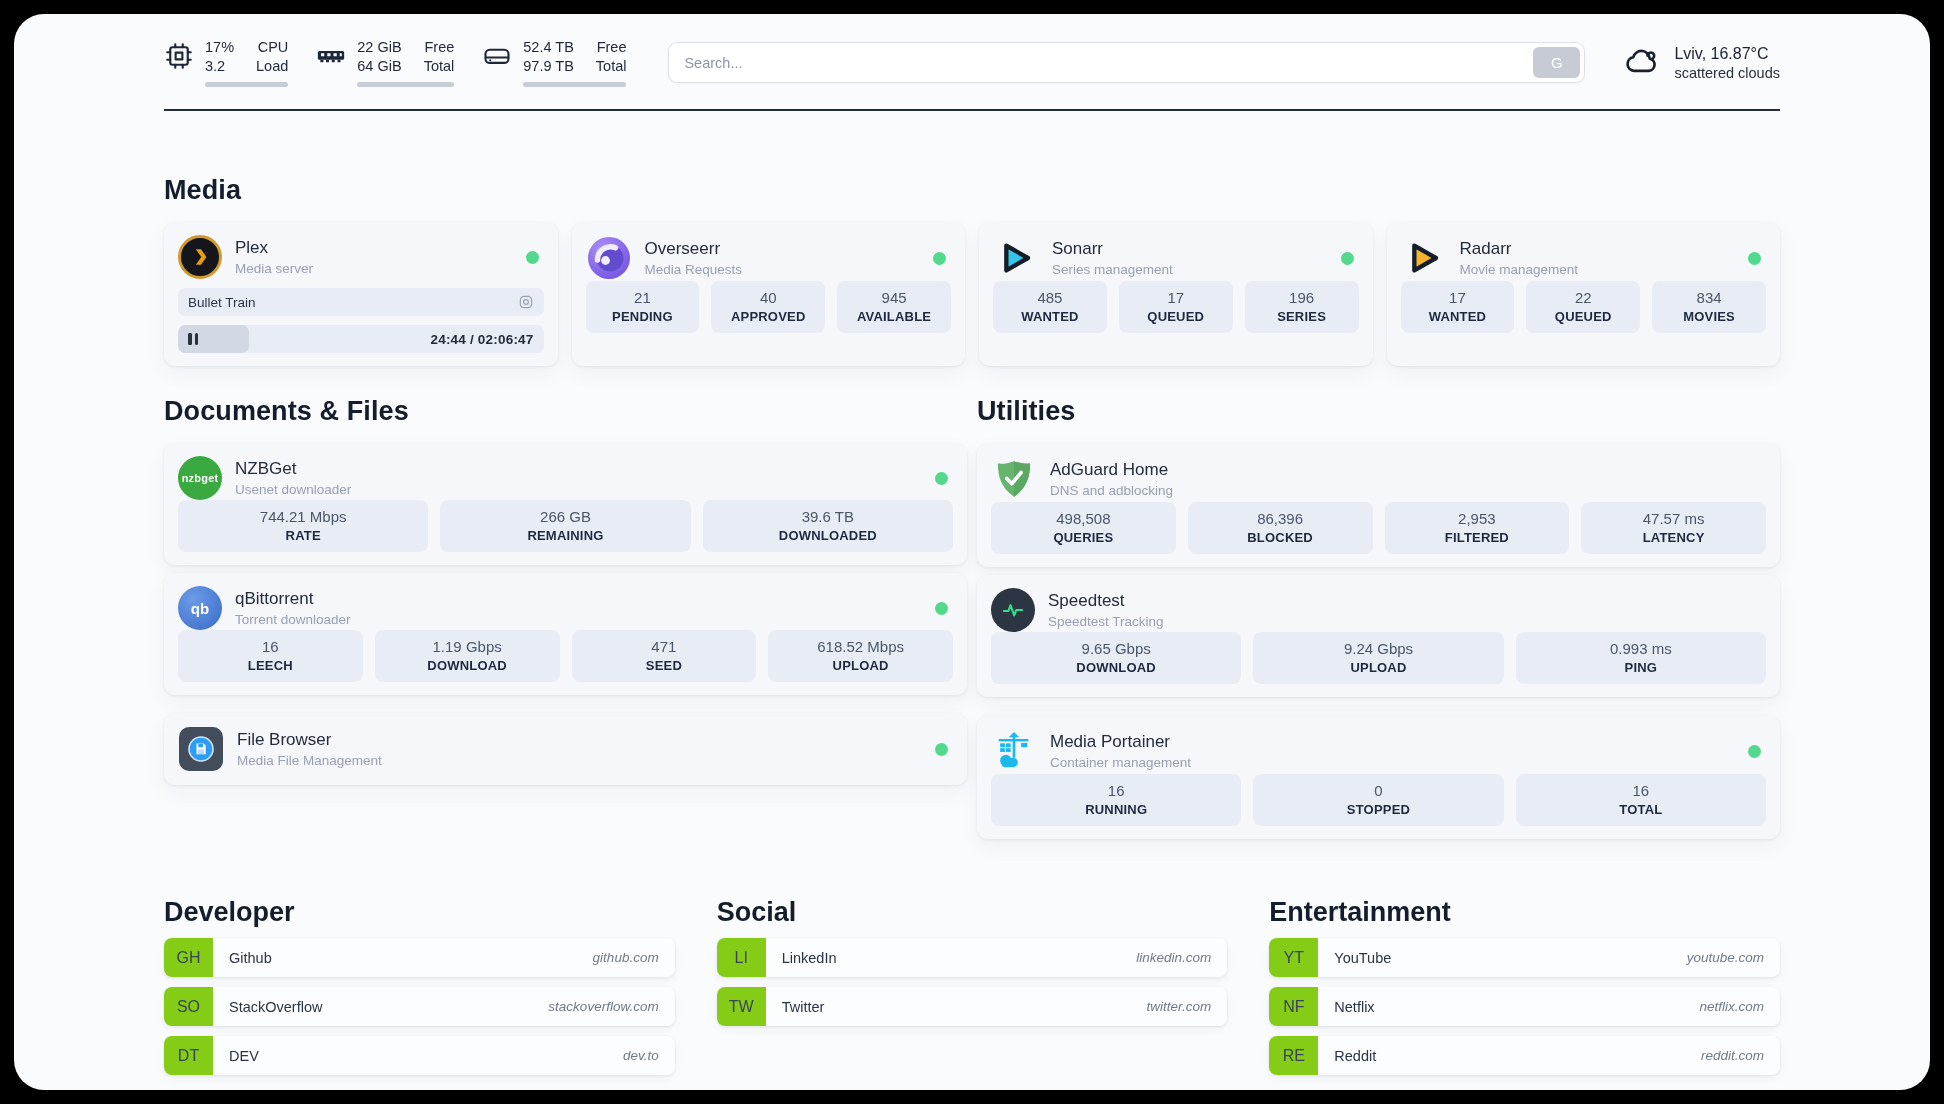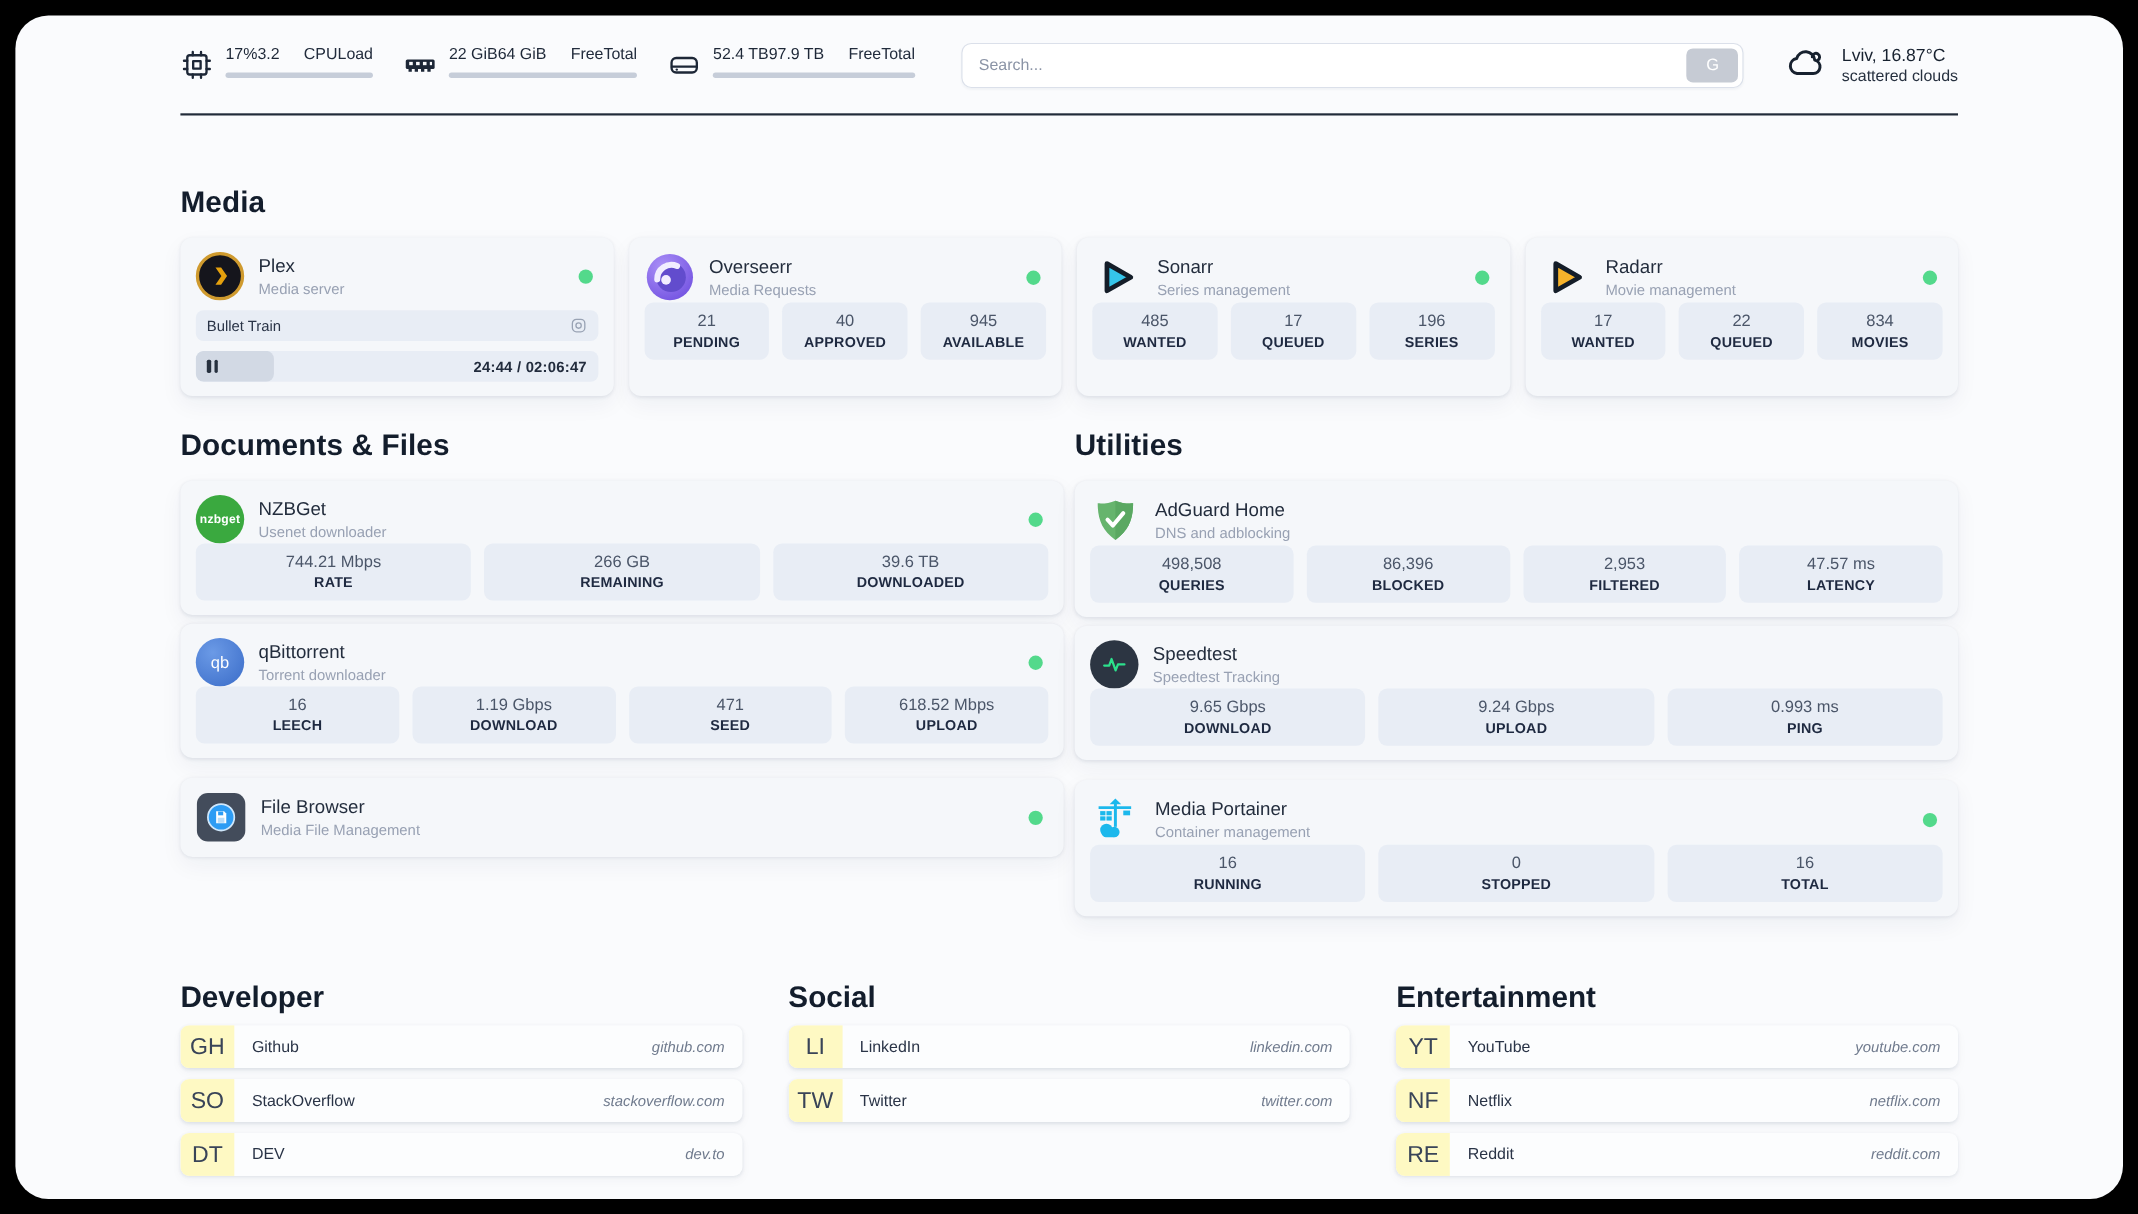--- a/index.html
+++ b/index.html
@@ -13,21 +13,21 @@
   }
   .container{padding:0 150px;}
 
   
   .topbar{display:flex;align-items:center;margin-top:24px;}
   .hstats{display:flex;gap:28px;flex:none;}
   .hstat{display:flex;align-items:flex-start;gap:11px;}
   .hstat-icon{margin-top:3px;flex:none;}
   .hstat-body{position:relative;padding-bottom:11px;}
   .hstat-text{display:flex;gap:22px;font-size:14.5px;color:#1d2737;line-height:1.32;}
-  .hstat-col{display:flex;flex-direction:row;}
+  .hstat-col{display:flex;flex-direction:column;}
   .hstat-col.labels{text-align:right;color:#222c3d;}
   .hstat-bar{position:absolute;left:0;right:0;bottom:0;height:5px;background:#c6cdd9;border-radius:3px;overflow:hidden;}
   .hstat-fill{height:100%;background:#2f3b55;border-radius:3px;}
 
   .searchwrap{flex:1;position:relative;margin:0 38px 0 42px;}
   .searchwrap input{
     width:100%;height:41px;box-sizing:border-box;border:1px solid #dbe0ea;border-radius:9px;
     background:#fff;padding:0 64px 0 15px;font-size:14.5px;color:#2a3447;outline:none;
     font-family:"Liberation Sans","DejaVu Sans",sans-serif;
     box-shadow:0 1px 2px rgba(25,39,80,.04);
@@ -77,34 +77,34 @@
 
   
   .two-col{display:grid;grid-template-columns:1fr 1fr;gap:0 10px;margin-top:30px;}
   .col-cards{display:flex;flex-direction:column;gap:8px;margin-top:16px;}
   .gap-lg{margin-top:10px;}
 
   
   .icon-circle{width:44px;height:44px;border-radius:50%;display:flex;align-items:center;justify-content:center;}
   .plex-circle{background:#15151c;border:3px solid #cf9a2e;box-sizing:border-box;}
   .nzb-circle{background:#3aa93f;color:#fff;font-size:11px;font-weight:700;letter-spacing:.2px;}
-  .qb-circle{background:radial-gradient(circle at 35% 30%,#6b9ae6,#3a6cc8);color:#fff;font-size:15px;font-weight:400;}
+  .qb-circle{background:radial-gradient(circle at 35% 30%,#6b9ae6,#3a6cc8);color:#fff;font-size:15px;font-weight:700;}
   .fb-square{width:44px;height:44px;border-radius:10px;background:#434c5b;display:flex;align-items:center;justify-content:center;}
   .st-circle{background:#2c3542;}
 
   
   .bookmarks{display:grid;grid-template-columns:repeat(3,1fr);gap:0 42px;margin-top:58px;padding-bottom:42px;}
   .bm-title{font-size:27px;font-weight:600;color:#131d2c;}
   .bm-row{
     display:flex;height:39px;border-radius:8px;overflow:hidden;margin-top:10px;cursor:pointer;
     background:#fcfdfe;box-shadow:0 1px 3px rgba(25,39,80,.09),0 4px 10px rgba(25,39,80,.04);
   }
   .bm-row:first-of-type{margin-top:15px;}
-  .bm-abbr{width:49px;flex:none;background:#fef9c3;display:flex;align-items:center;justify-content:center;
-    font-size:21px;color:#394458;}
+  .bm-abbr{width:49px;flex:none;background:#84cc16;display:flex;align-items:center;justify-content:center;
+    font-size:16px;color:#394458;}
   .bm-body{flex:1;display:flex;align-items:center;justify-content:space-between;padding:0 16px;}
   .bm-name{font-size:14.5px;color:#2a3447;text-align:center;}
   .bm-url{font-size:13.5px;color:#6f7a8d;font-style:italic;}
 </style>
 </head>
 <body>
 
 <div class="page">
   <div class="container">
 

